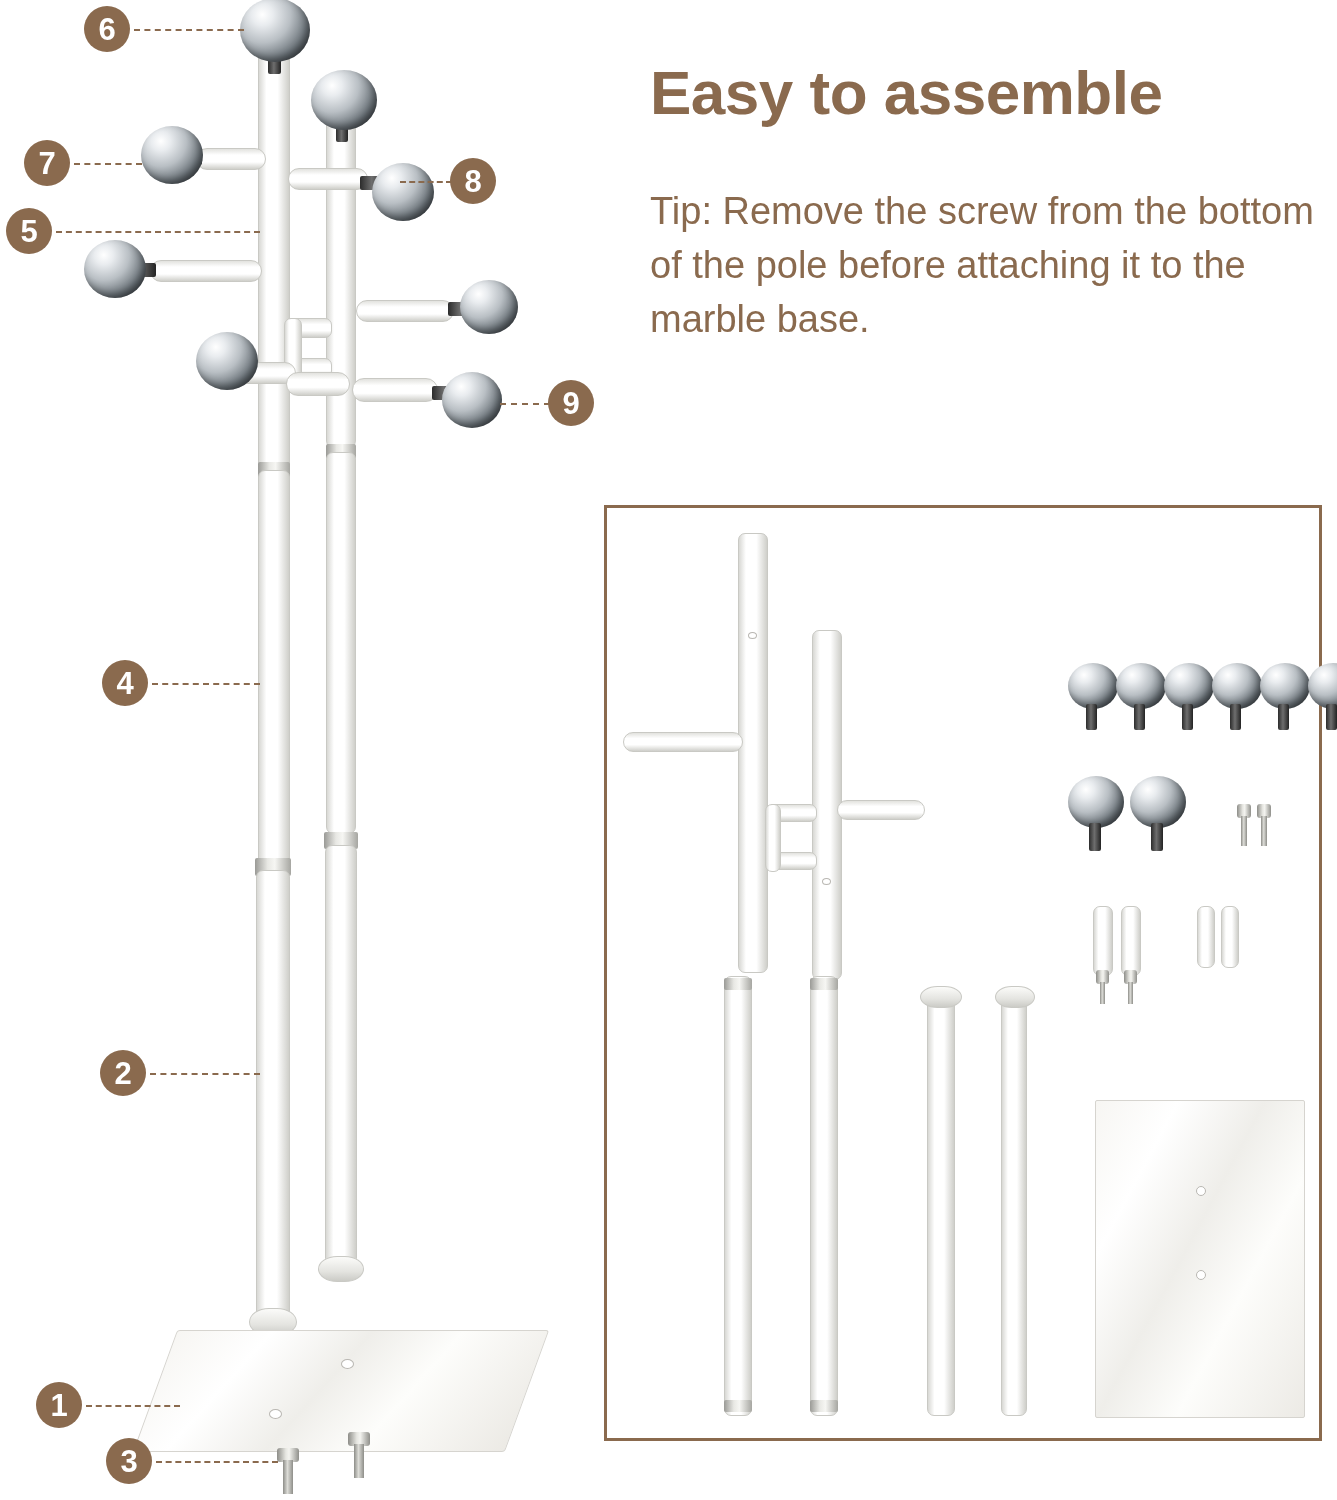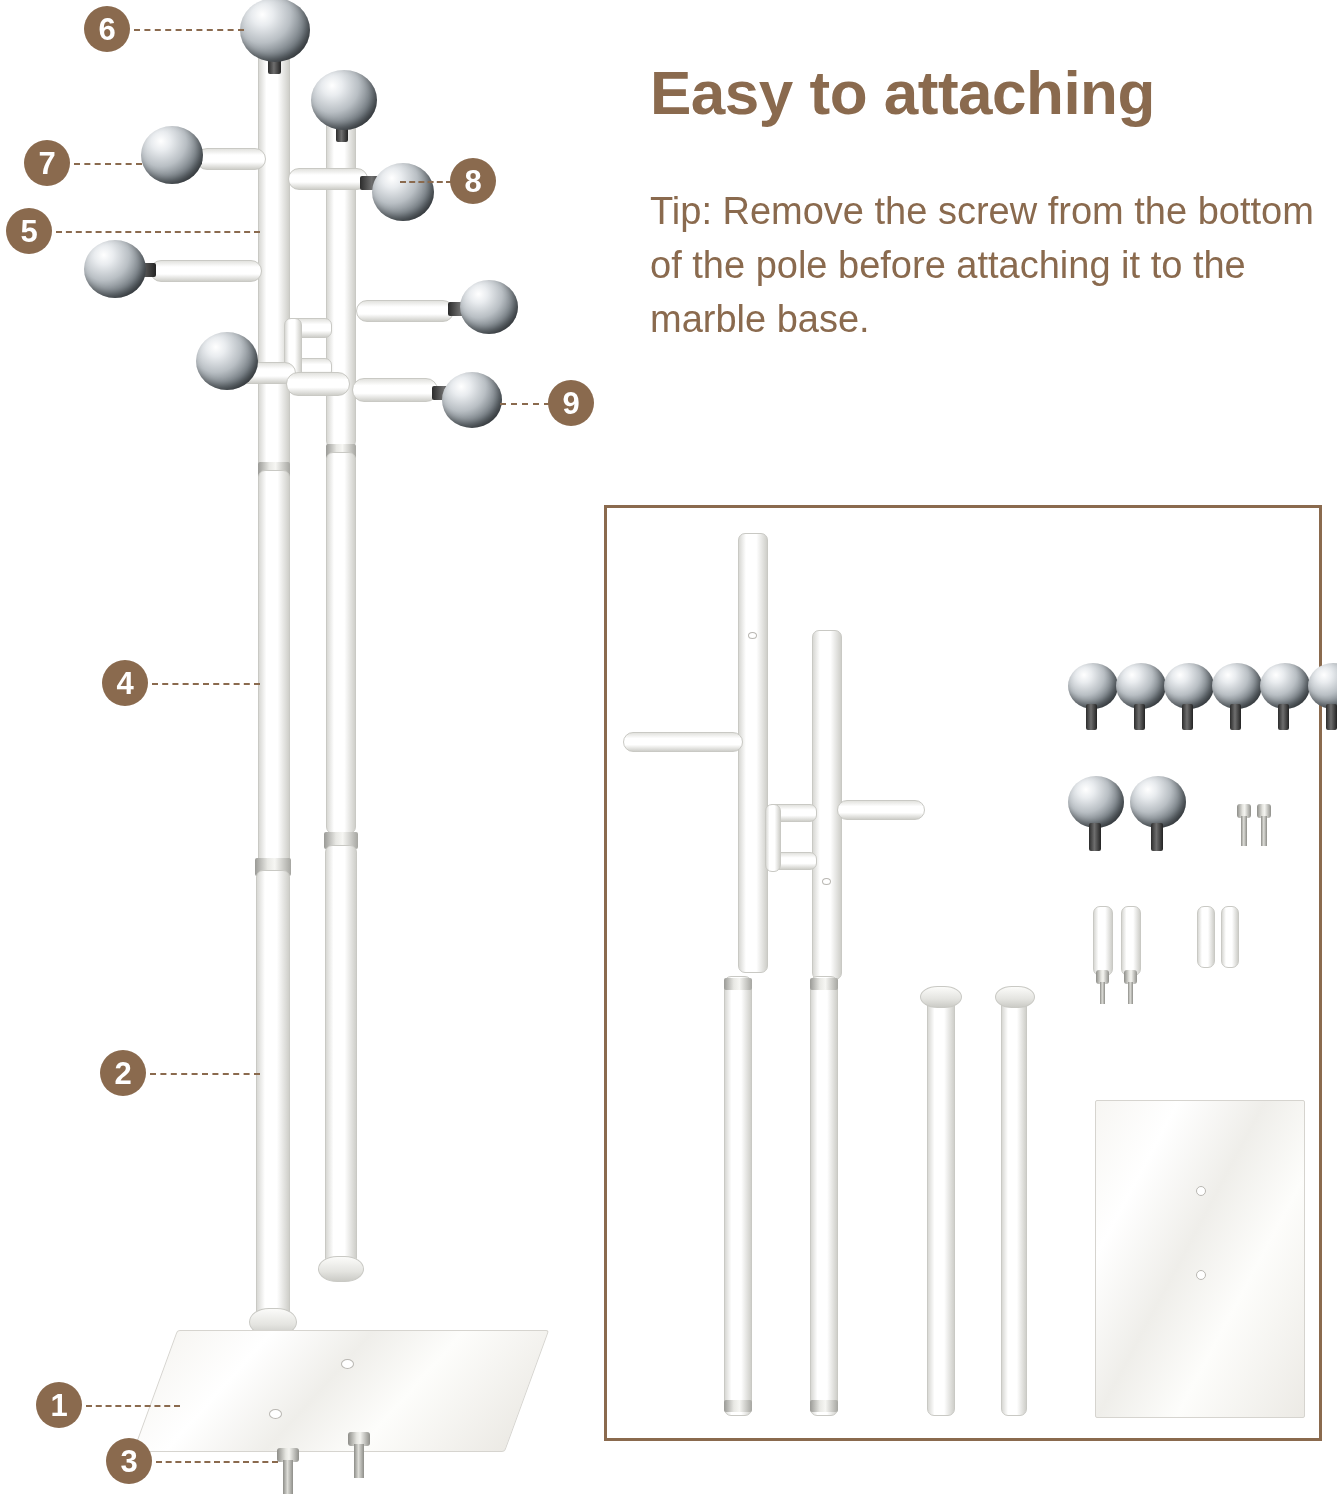--- a/index.html
+++ b/index.html
@@ -135,21 +135,21 @@
     width: 718px;
     height: 936px;
     border: 3px solid #8a6a4e;
     box-sizing: border-box;
     background: #ffffff;
   }
 </style>
 </head>
 <body>
 
-<div class="headline">Easy to attaching</div>
+<div class="headline">Easy to assemble</div>
 <div class="tip">Tip: Remove the screw from the bottom of the pole before attaching it to the marble base.</div>
 
 <div>
 
   <div class="pole" style="left:258px; top:40px; width:32px; height:430px;"></div>
   <div class="ferrule" style="left:258px; top:462px; width:32px; height:16px;"></div>
   <div class="pole" style="left:258px; top:470px; width:32px; height:400px;"></div>
   <div class="ferrule" style="left:255px; top:858px; width:36px; height:18px;"></div>
   <div class="pole" style="left:256px; top:870px; width:34px; height:450px;"></div>
   <div class="flange" style="left:249px; top:1308px; width:48px; height:28px;"></div>

